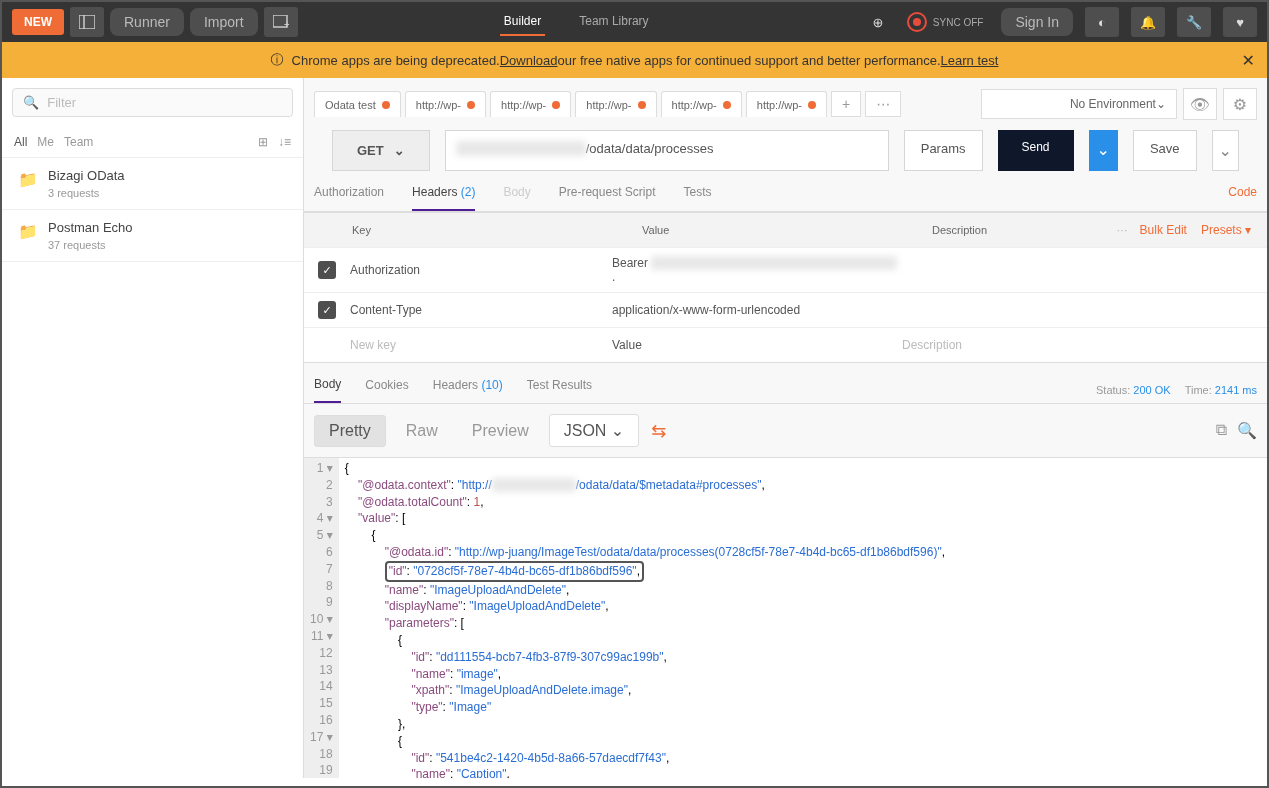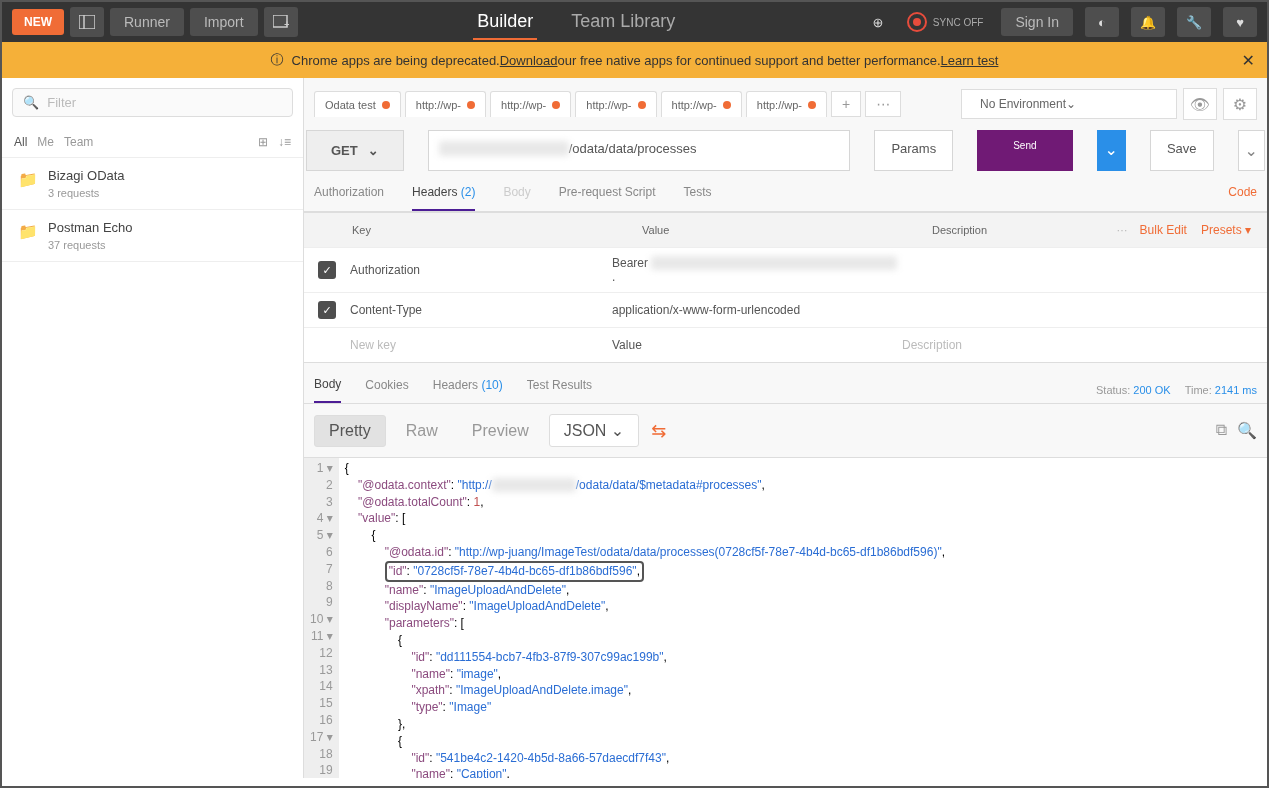--- a/index.html
+++ b/index.html
@@ -1,22 +1,22 @@
 <!DOCTYPE html>
 <html><head>
 <meta charset="utf-8">
 <style>
 *{margin:0;padding:0;box-sizing:border-box;font-family:"Helvetica Neue",Arial,sans-serif}
 body{width:1269px;height:788px;overflow:hidden;border:2px solid #555;background:#fff}
 .topbar{height:40px;background:#343434;display:flex;align-items:center;padding:0 10px;color:#bbb;font-size:13px}
 .btn-new{background:#f06c36;color:#fff;padding:6px 12px;border-radius:3px;font-weight:bold;font-size:12px}
 .icon-btn{width:34px;height:30px;background:#4e4e4e;border-radius:3px;margin-left:6px;display:flex;align-items:center;justify-content:center;color:#ddd}
-.top-btn{background:#4e4e4e;padding:6px 14px;border-radius:3px;margin-left:6px;font-size:14px}
+.top-btn{background:#4e4e4e;padding:6px 14px;border-radius:8px;margin-left:6px;font-size:14px}
 .tabs-center{flex:1;display:flex;justify-content:center;gap:30px}
-.tab-c{color:#aaa;padding:6px 4px;cursor:pointer;font-size:18px}
+.tab-c{color:#aaa;padding:6px 4px;cursor:pointer;font-size:12px}
 .tab-c.active{color:#fff;border-bottom:2px solid #f06c36}
 .top-right{display:flex;align-items:center;gap:6px}
 .sync-off{font-size:10px;color:#aaa;margin-right:6px}
 .notif-bar{height:36px;background:#f5b039;display:flex;align-items:center;justify-content:center;font-size:13px;color:#333;position:relative}
 .notif-bar a{color:#333;text-decoration:underline}
 .notif-close{position:absolute;right:12px;font-size:16px;cursor:pointer}
 .main{display:flex;height:calc(100% - 84px)}
 .sidebar{width:302px;border-right:1px solid #ddd;background:#fff;display:flex;flex-direction:column}
 .filter-box{margin:10px;border:1px solid #ddd;border-radius:4px;padding:6px 10px;display:flex;align-items:center;gap:8px;color:#999;font-size:13px;background:#fafafa}
 .side-tabs{display:flex;border-bottom:1px solid #ddd}
@@ -27,27 +27,27 @@
 .coll-item{padding:10px 12px 10px 46px;border-bottom:1px solid #eee;position:relative;cursor:pointer}
 .coll-item .ficon{position:absolute;left:16px;top:12px;color:#999}
 .coll-name{font-size:13px;color:#444}
 .coll-sub{font-size:11px;color:#999;margin-top:4px}
 .content{flex:1;display:flex;flex-direction:column;background:#f8f8f8;overflow:hidden}
 .env-row{display:flex;padding:10px;gap:6px;align-items:center}
 .req-tabs{flex:1;display:flex;gap:4px;overflow:hidden}
 .req-tab{background:#fff;border:1px solid #ddd;border-bottom:none;padding:6px 10px;font-size:11px;color:#666;display:flex;align-items:center;gap:6px;cursor:pointer;border-radius:3px 3px 0 0}
 .dot{width:8px;height:8px;background:#f06c36;border-radius:50%}
 .plus-tab{border:1px solid #ddd;padding:4px 10px;color:#999;background:#fff;font-size:14px}
-.env-select{width:216px;border:1px solid #ddd;background:#fff;padding:7px 18px;font-size:12px;color:#666;display:flex;justify-content:flex-start;align-items:center}
+.env-select{width:196px;border:1px solid #ddd;background:#fff;padding:7px 10px;font-size:12px;color:#666;display:flex;justify-content:flex-end;align-items:center}
 .ic-box{width:34px;height:32px;border:1px solid #ddd;display:flex;align-items:center;justify-content:center;color:#999;background:#fff}
-.req-bar{margin:0 2px;display:flex;gap:24px}
+.req-bar{margin:0 28px;display:flex;gap:15px}
 .method-sel{border:1px solid #d6d6d6;background:#eee;padding:10px 24px;font-size:13px;font-weight:bold;color:#555;display:flex;align-items:center;gap:10px}
 .url-input{flex:1;border:1px solid #d6d6d6;background:#fff;padding:10px;font-size:13px;color:#555}
 .btn-grey{border:1px solid #d6d6d6;background:#fff;padding:10px 16px;font-size:13px;color:#555;cursor:pointer}
-.btn-send{background:#701a75;color:#fff;border:none;padding:10px 36px;font-size:10px;font-weight:500;cursor:pointer}
+.btn-send{background:#0f172a;color:#fff;border:none;padding:10px 24px;font-size:12px;font-weight:500;cursor:pointer}
 .btn-send-d{background:#2a8fe8;border:none;padding:10px 8px;color:#fff}
 .btn-save-d{border:1px solid #d6d6d6;background:#fff;padding:10px 6px;color:#888}
 .sub-tabs{display:flex;padding:14px 10px 0;gap:28px;border-bottom:1px solid #ddd;font-size:12px;color:#888}
 .sub-tab{padding-bottom:10px;cursor:pointer}
 .sub-tab.active{color:#444;border-bottom:2px solid #4c1d95}
 .sub-tab .cnt{color:#2a8fe8}
 .code-link{margin-left:auto;color:#f06c36}
 .hdr-table{background:#fff;border-top:1px solid #ddd;border-bottom:1px solid #ddd}
 .hdr-head{display:flex;padding:10px 16px;background:#f3f3f3;font-size:11px;color:#666;align-items:center}
 .hdr-head .k{width:290px}

